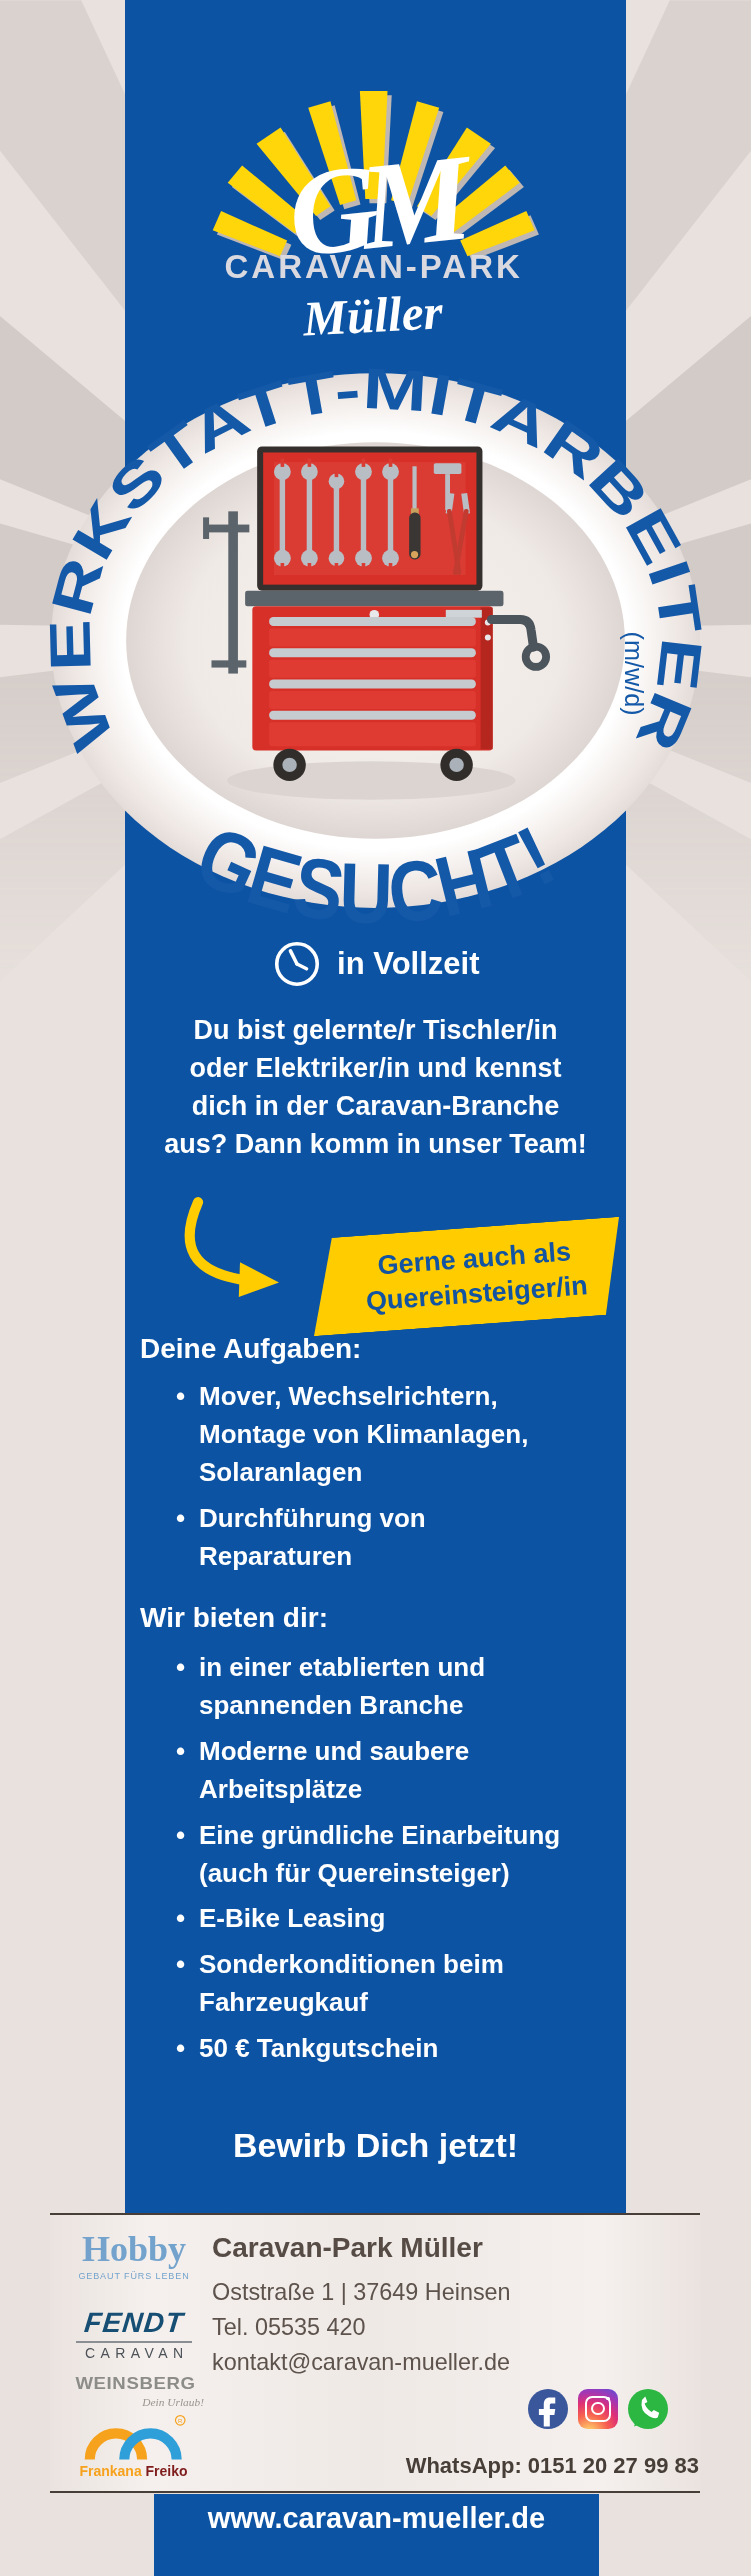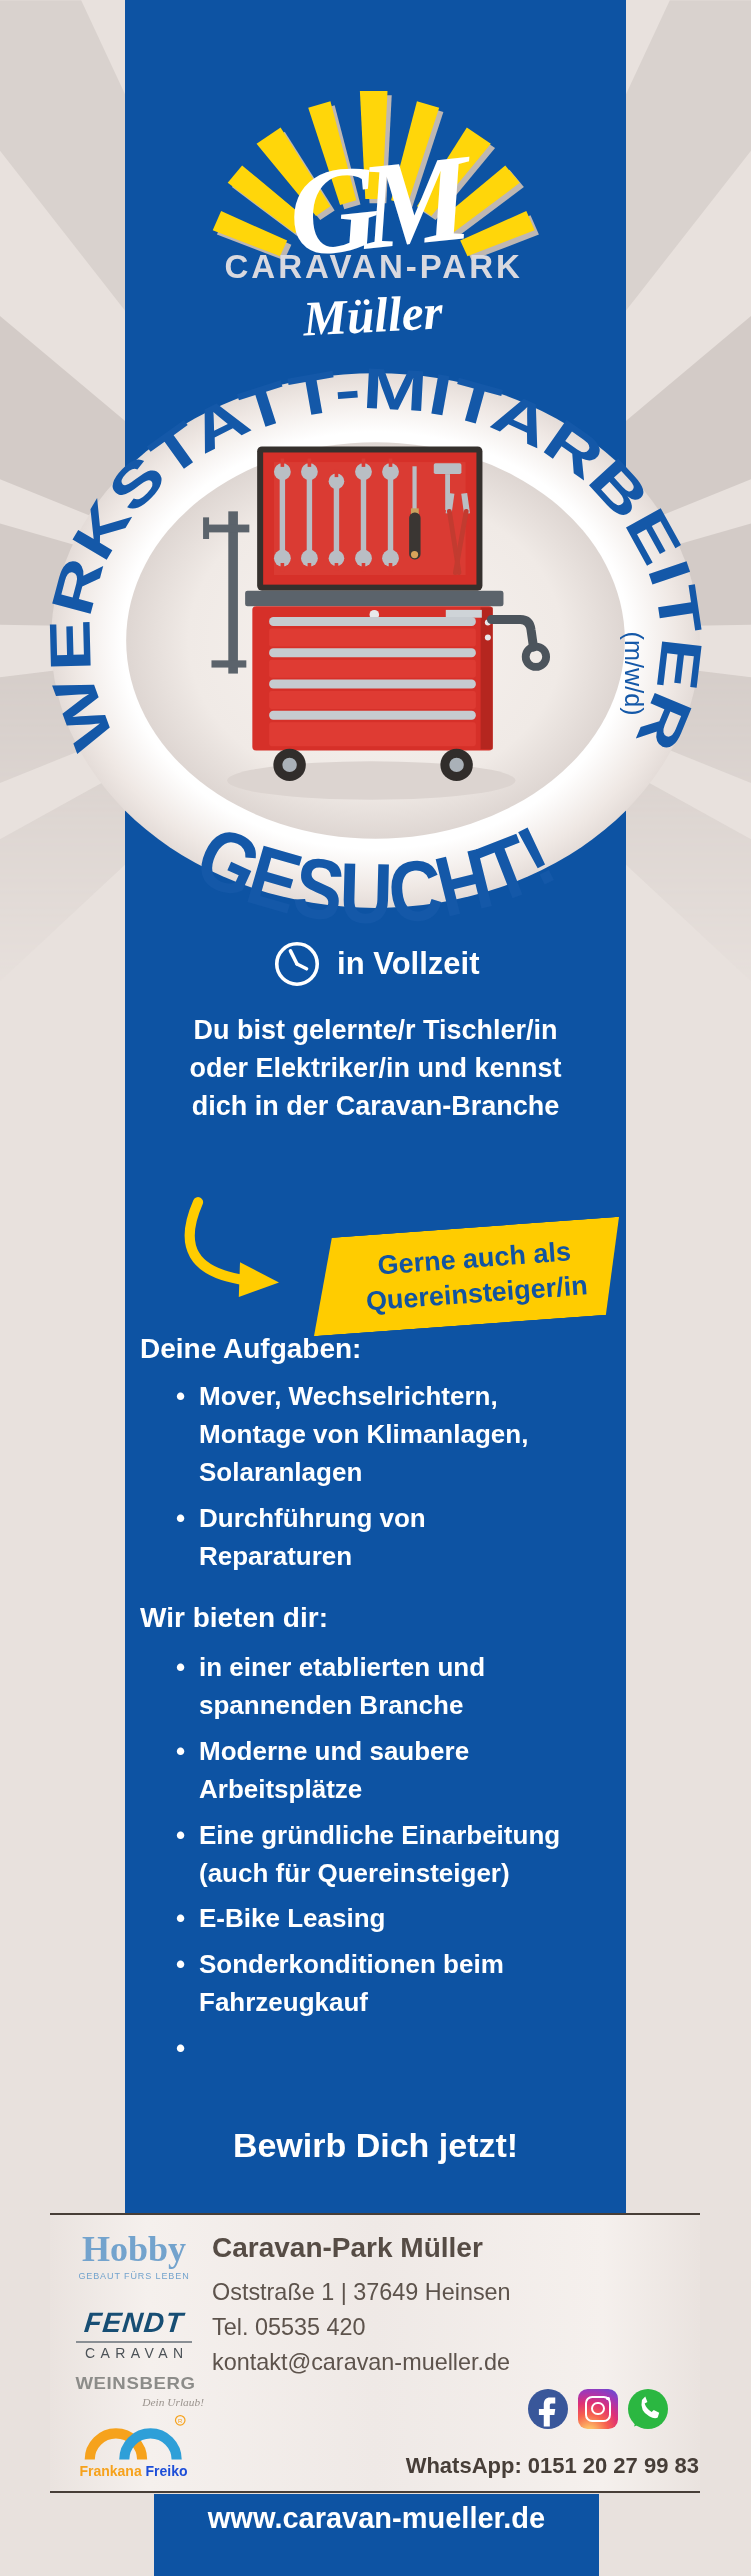--- a/index.html
+++ b/index.html
@@ -57,21 +57,21 @@
   .fendt-name{font-weight:bold;font-style:italic;font-size:28px;color:#174e74;letter-spacing:1.2px;
               transform:skewX(-6deg);}
   .fendt-rule{height:1.2px;background:#8a8f94;margin:2.4px 4.8px;}
   .fendt-sub{font-size:14px;letter-spacing:5.4px;color:#4c5257;margin-left:5.4px;}
   .weinsberg{left:67px;top:2372px;width:137px;}
   .wb-name{font-weight:bold;font-size:18.6px;color:#8c8c89;letter-spacing:0.6px;transform:scaleY(.92);}
   .wb-tag{font-family:"Liberation Serif",serif;font-style:italic;font-size:11.4px;color:#9b948e;
           text-align:right;margin-top:1.8px;}
   .frankana{left:78px;top:2412px;width:111px;}
   .fr-name{font-weight:bold;font-size:14px;margin-top:-1.2px;}
-  .fr-p1{color:#f6a21c;} .fr-p2{color:#1d4ed8;}
+  .fr-p1{color:#f6a21c;} .fr-p2{color:#7f1d1d;}
 
   .contact{position:absolute;left:212px;top:2232px;z-index:2;}
   .c-title{font-size:28px;font-weight:bold;color:#564c45;}
   .c-lines{margin-top:10.8px;}
   .c-lines div{font-size:23.4px;color:#5d534c;line-height:35px;}
 
   .social{position:absolute;left:528px;top:2389px;display:flex;gap:10.2px;z-index:2;}
   .sicon{width:40px;height:40px;flex:none;}
   .ig{width:40px;height:40px;border-radius:9.6px;position:relative;
       background:radial-gradient(circle at 28% 110%,#fdc468 8%,#f7604e 36%,#df3075 58%,#a237b5 78%,#5851db 100%);}
@@ -123,20 +123,21 @@
       <line x1="42" y1="42" x2="31" y2="20" stroke="#fff" stroke-width="6" stroke-linecap="round"></line>
       <line x1="42" y1="42" x2="58" y2="50" stroke="#fff" stroke-width="6" stroke-linecap="round"></line>
     </svg>
     <span class="vz-label">in Vollzeit</span>
   </div>
 
   <div class="para">
     <span class="para-line">Du bist gelernte/r Tischler/in</span>
     <span class="para-line">oder Elektriker/in und kennst</span>
     <span class="para-line">dich in der Caravan-Branche</span>
+    <span class="para-line">aus? Dann komm in unser Team!</span>
   </div>
 
   <div class="arrow-wrap">
     <svg width="162" height="108" viewBox="0 0 270 180">
       <path d="M 70,12 C 38,85 60,130 150,142" fill="none" stroke="#ffcc00" stroke-width="17" stroke-linecap="round"></path>
       <polygon points="140,112 205,146 138,170" fill="#ffcc00"></polygon>
     </svg>
   </div>
 
   <div class="ybox">
@@ -196,20 +197,23 @@
       </div>
       <div class="b-item">
         <span class="dot">•</span>
         <span class="b-lines">
           <div>Sonderkonditionen beim</div>
           <div>Fahrzeugkauf</div>
         </span>
       </div>
       <div class="b-item">
         <span class="dot">•</span>
+        <span class="b-lines">
+          <div>50 € Tankgutschein</div>
+        </span>
       </div>
     </div>
 
   <div class="cta">Bewirb Dich jetzt!</div>
 </div>
 
 <svg id="logo-svg" width="751" height="337" viewBox="0 60 1250 560">
   <g transform="translate(7,7)" fill="#beb7b3">
     <polygon points="608,331 599,151 645,151 636,331"></polygon>
     <polygon points="651,333 694,168 731,179 678,341"></polygon>

